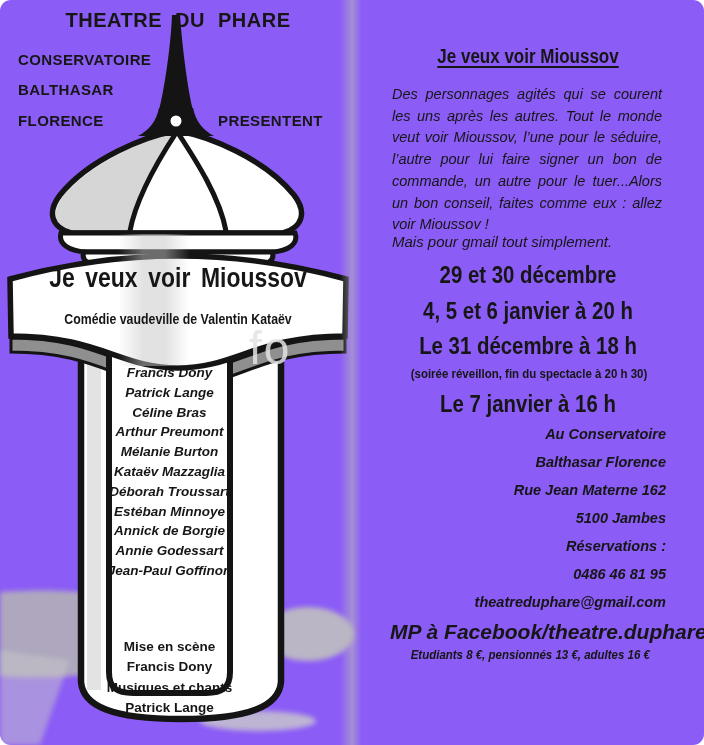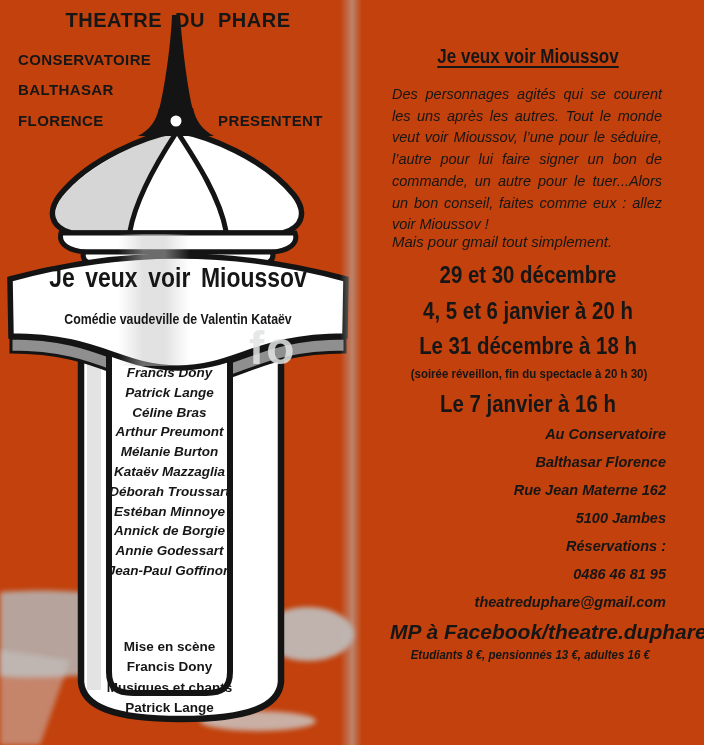--- a/index.html
+++ b/index.html
@@ -1,28 +1,28 @@
 <!DOCTYPE html>
 <html><head>
 <meta charset="utf-8">
 <style>
   html,body{margin:0;padding:0;background:#ffffff;}
-  .page{position:relative;width:704px;height:745px;background:#c2410c;overflow:hidden;
-        font-family:"Liberation Sans",sans-serif;color:#161616;}
+  .page{position:relative;width:704px;height:745px;background:#8b5cf6;overflow:hidden;
+        font-family:"Liberation Sans",sans-serif;color:#161616;border-radius:11px;}
   .abs{position:absolute;}
   .b{font-weight:bold;}
   .i{font-style:italic;}
   .nw{white-space:nowrap;}
   .cond{transform:scaleX(.85);transform-origin:50% 50%;}
   
   .t-head{left:0;top:9px;width:356px;font-size:20px;letter-spacing:.5px;word-spacing:7px;text-align:center;}
   .t-pres{font-size:15px;letter-spacing:.4px;}
   .band-title{left:0;top:263px;width:356px;font-size:27px;word-spacing:5px;text-align:center;}
   .band-sub{left:0;top:311px;width:356px;font-size:14.5px;text-align:center;}
-  .watermark{left:249px;top:321px;font-size:46px;font-weight:bold;color:#e2e4e4;opacity:.85;letter-spacing:2px;}
+  .watermark{left:249px;top:321px;font-size:46px;font-weight:normal;color:#e2e4e4;opacity:.85;letter-spacing:2px;}
   .cast{left:103px;top:363px;width:133px;text-align:center;font-size:13.5px;line-height:19.8px;}
   .credits{left:100px;top:601px;width:139px;text-align:center;font-size:13.5px;line-height:20.3px;margin-top:36px;}
   .fold{left:340px;top:0;width:22px;height:745px;
         background:linear-gradient(90deg,rgba(200,200,200,0) 0%,rgba(185,185,185,.55) 55%,rgba(200,200,200,0) 100%);}
   
   .r-title{left:390px;top:45px;width:276px;font-size:20px;text-align:center;
            text-decoration:underline;text-decoration-thickness:2px;text-underline-offset:3px;}
   .r-syn{left:392px;top:84px;width:270px;font-size:14.5px;line-height:21.7px;text-align:justify;}
   .r-tag{left:392px;top:233px;font-size:15px;}
   .r-date{left:390px;width:276px;font-size:24px;text-align:center;}

